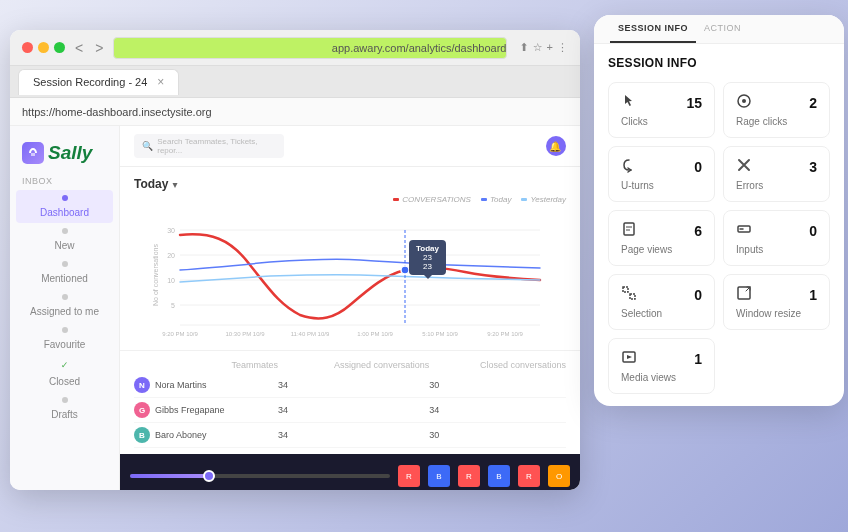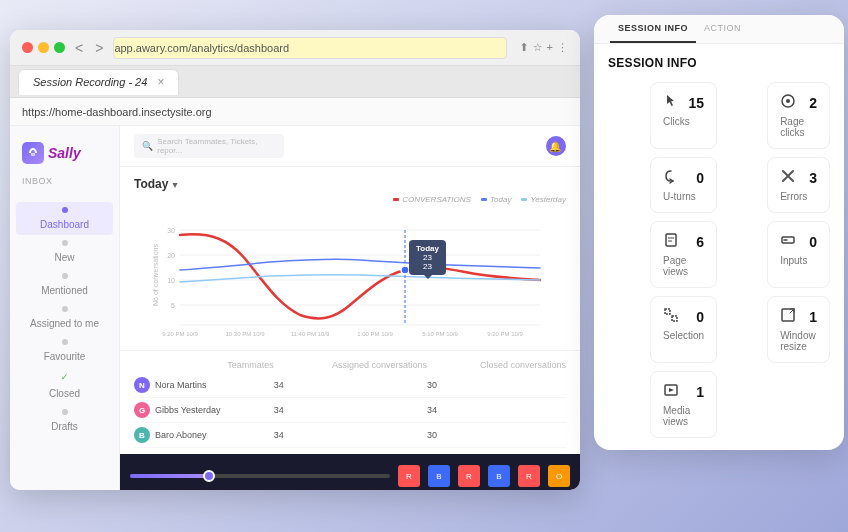--- a/index.html
+++ b/index.html
@@ -59,26 +59,26 @@
       color: #888;
       cursor: pointer;
       background: none;
       border: none;
       padding: 0 2px;
     }
 
     .browser-address-bar {
       flex: 1;
       height: 22px;
-      background: #fef9c3;
+      background: #bef264;
       border: 1px solid #ddd;
       border-radius: 4px;
       display: flex;
       align-items: center;
-      justify-content: flex-start;
+      justify-content: flex-end;
       font-size: 11px;
       color: #555;
     }
 
     .browser-tab-bar {
       background: #e8e8e8;
       height: 32px;
       display: flex;
       align-items: center;
       padding: 0 8px;
@@ -92,21 +92,20 @@
       border-radius: 6px 6px 0 0;
       padding: 4px 14px;
       font-size: 11px;
       color: #333;
       display: flex;
       align-items: center;
       gap: 6px;
       border: 1px solid #ddd;
       border-bottom: none;
       height: 26px;
-      font-style: italic;
     }
 
     .tab-close {
       color: #999;
       font-size: 12px;
       cursor: pointer;
       margin-left: 4px;
     }
 
     .browser-url-bar {
@@ -152,31 +151,31 @@
       background: linear-gradient(135deg, #7c6af7, #a78bfa);
       border-radius: 5px;
       display: flex;
       align-items: center;
       justify-content: center;
     }
 
     .logo-icon svg { width: 14px; height: 14px; }
 
     .logo-text {
-      font-size: 14px;
+      font-size: 19px;
       font-weight: 700;
-      color: #a21caf;
+      color: #15803d;
       font-style: italic;
     }
 
     .sidebar-section-label {
       font-size: 9px;
       color: #aaa;
       text-transform: uppercase;
-      padding: 2px 12px 16px;
+      padding: 2px 12px 4px;
       letter-spacing: 0.5px;
     }
 
     .sidebar-item {
       display: flex;
       align-items: center;
       gap: 6px;
       padding: 5px 12px;
       font-size: 10px;
       color: #888;
@@ -471,21 +470,20 @@
     }
 
     .metric-card {
       background: #fff;
       border: 1px solid #eee;
       border-radius: 8px;
       padding: 10px 12px;
       display: flex;
       flex-direction: column;
       gap: 4px;
-      margin-left: 42px;
     }
 
     .metric-top {
       display: flex;
       align-items: center;
       justify-content: space-between;
     }
 
     .metric-icon {
       font-size: 14px;
@@ -675,21 +673,21 @@
                   <span>Nora Martins</span>
                 </div>
               </td>
               <td>34</td>
               <td>30</td>
             </tr>
             <tr>
               <td>
                 <div class="avatar-cell">
                   <div class="avatar-sm" style="background:#f06292;">G</div>
-                  <span>Gibbs Yesterday</span>
+                  <span>Gibbs Fregapane</span>
                 </div>
               </td>
               <td>34</td>
               <td>34</td>
             </tr>
             <tr>
               <td>
                 <div class="avatar-cell">
                   <div class="avatar-sm" style="background:#4db6ac;">B</div>
                   <span>Baro Aboney</span>

